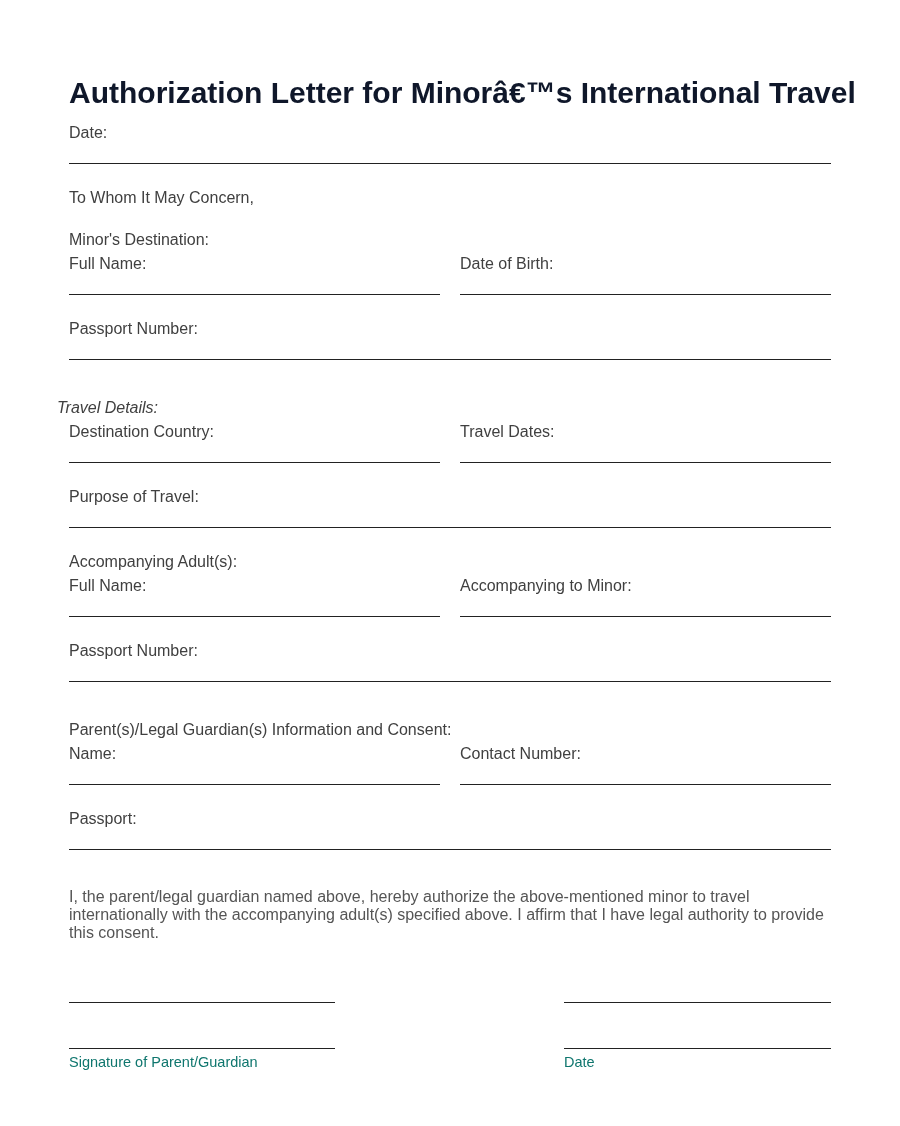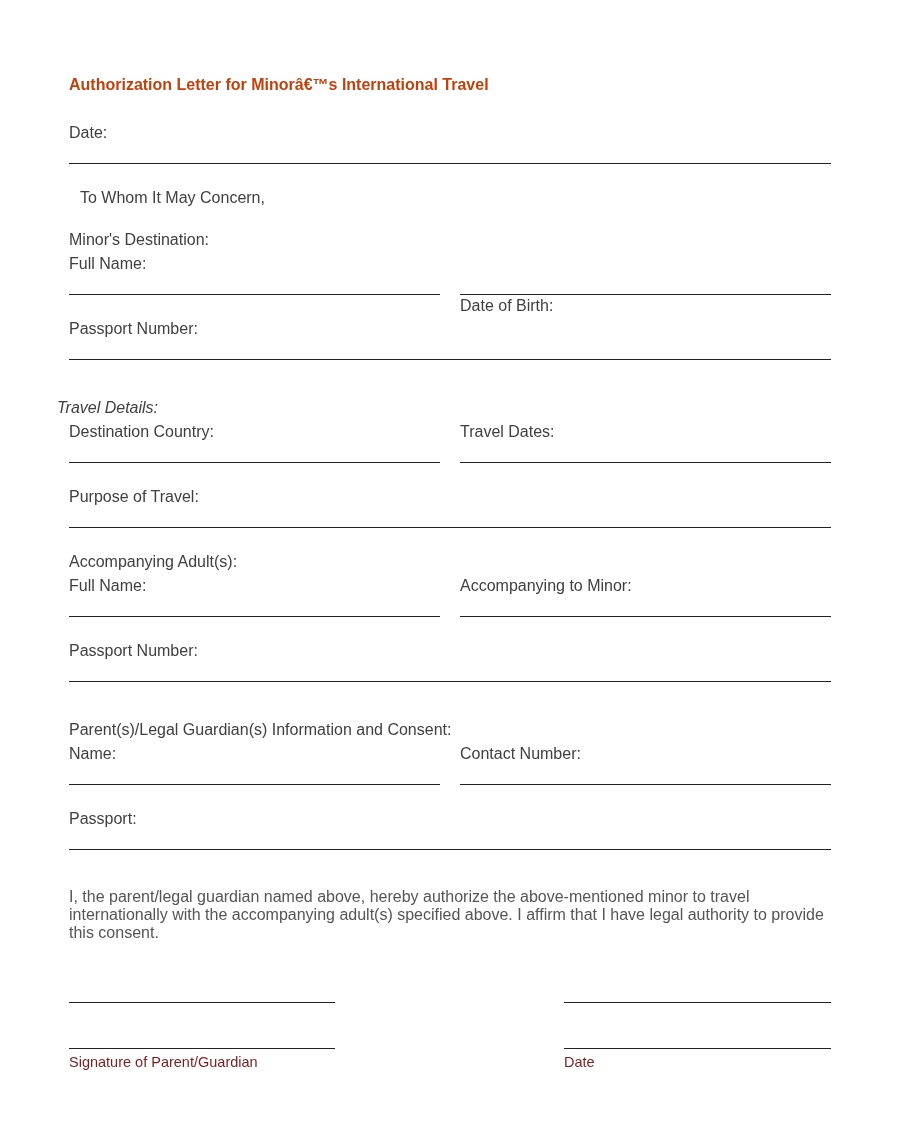--- a/index.html
+++ b/index.html
@@ -1,44 +1,44 @@
 <!DOCTYPE html>
 <html><head>
   <meta charset="utf-8">
   <style>
     html, body { margin: 0; padding: 0; background: #ffffff; }
     body { width: 900px; height: 1126px; position: relative; overflow: hidden;
            font-family: "Liberation Sans", sans-serif; color: #555555; }
     .abs { position: absolute; }
-    .title { left: 69px; top: 76px; font-size: 16px; font-weight: bold; color: #c2410c; white-space: nowrap; }
+    .title { left: 69px; top: 76px; font-size: 30px; font-weight: bold; color: #0f172a; white-space: nowrap; }
     .lbl { font-size: 16px; line-height: 18px; white-space: nowrap; color: #404040; }
     .line { height: 0; border-top: 1.5px solid #222222; }
     .full { left: 69px; width: 762px; }
     .left { left: 69px; width: 371px; }
     .right { left: 460px; width: 371px; }
     .para { left: 69px; top: 888px; width: 770px; font-size: 16px; line-height: 18px; color: #555555; }
     .sig-l { left: 69px; width: 266px; }
     .sig-r { left: 564px; width: 267px; }
-    .small { font-size: 14.5px; line-height: 16px; color: #7f1d1d; white-space: nowrap; }
+    .small { font-size: 14.5px; line-height: 16px; color: #0f766e; white-space: nowrap; }
   </style>
 </head>
 <body>
 
 <div>
 
   <h1 class="abs title" style="margin:0;">Authorization Letter for Minorâ€™s International Travel</h1>
 
   <div class="abs lbl" style="left:69px; top:124px;">Date:</div>
   <div class="abs line full" style="top:163px;"></div>
 
-  <div class="abs lbl" style="left:80px; top:189px;text-align:right;">To Whom It May Concern,</div>
+  <div class="abs lbl" style="left:69px; top:189px;text-align:right;">To Whom It May Concern,</div>
 
   <div class="abs lbl" style="left:69px; top:231px;">Minor's Destination:</div>
   <div class="abs lbl" style="left:69px; top:255px;">Full Name:</div>
-  <div class="abs lbl" style="left:460px; top:255px;margin-top:42px;">Date of Birth:</div>
+  <div class="abs lbl" style="left:460px; top:255px;">Date of Birth:</div>
   <div class="abs line left" style="top:294px;"></div>
   <div class="abs line right" style="top:294px;"></div>
 
   <div class="abs lbl" style="left:69px; top:320px;">Passport Number:</div>
   <div class="abs line full" style="top:359px;"></div>
 
   <div class="abs lbl" style="left:57px; top:399px;font-style:italic;">Travel Details:</div>
   <div class="abs lbl" style="left:69px; top:423px;">Destination Country:</div>
   <div class="abs lbl" style="left:460px; top:423px;">Travel Dates:</div>
   <div class="abs line left" style="top:462px;"></div>

